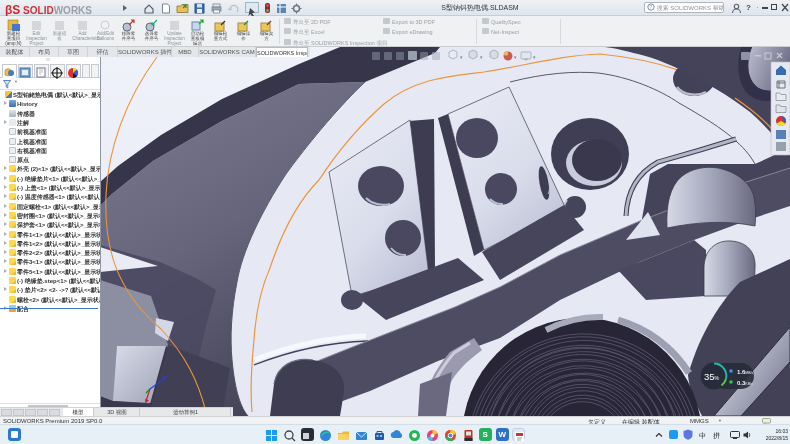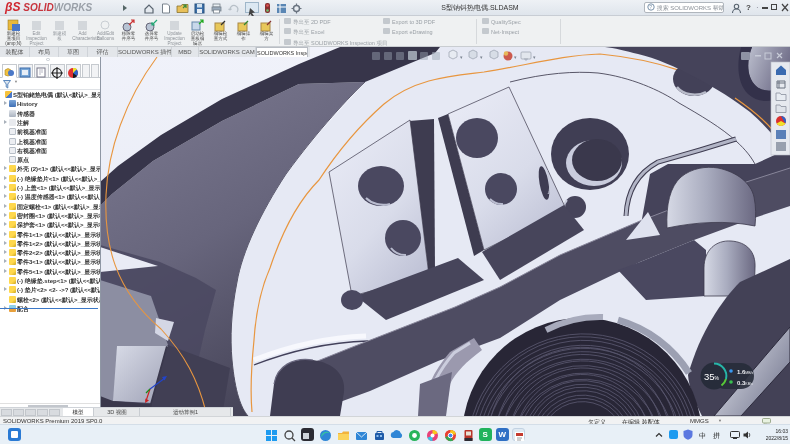--- a/index.html
+++ b/index.html
@@ -52,21 +52,21 @@
 #statusbar{left:0;top:416px;width:790px;height:8px;background:#f1f2f3;border-top:1px solid #d2d5d8;font-size:6px;color:#333;z-index:7}
 
 #taskbar{left:0;top:424px;width:790px;height:20px;background:#e8f0f7;border-top:1px solid #d4dee8;z-index:8}
 .tbi{position:absolute;top:3px;width:13px;height:13px;border-radius:3px}
 #tray{position:absolute;right:2px;top:0;height:20px;font-size:6px;color:#222}
 </style></head>
 <body>
 <div id="page">
 
 <div id="titlebar" class="abs">
-  <div class="abs" style="left:5px;top:2px;height:12px;font-style:italic;font-weight:bold;font-size:10px;line-height:11px;white-space:nowrap"><span style="color:#d0252e;font-size:12px">βS</span> <span style="color:#c8353e">SOLID</span><span style="color:#9aa0a8">WORKS</span></div>
+  <div class="abs" style="left:5px;top:2px;height:12px;font-weight:bold;font-size:10px;line-height:16px;white-space:nowrap"><span style="color:#d0252e;font-size:12px">βS</span> <span style="color:#c8353e">SOLID</span><span style="color:#9aa0a8">WORKS</span></div>
   <div class="abs" style="left:123px;top:5px;width:0;height:0;border-left:4px solid #566;border-top:3px solid transparent;border-bottom:3px solid transparent"></div>
   <svg class="abs" style="left:143px;top:3px" width="12" height="11">
         <path d="M2 6 l4-4 l4 4 v4 h-8 z" fill="none" stroke="#5a6570" stroke-width="1.2"></path>
       </svg>
   <svg class="abs" style="left:160px;top:3px" width="12" height="11">
         <path d="M2.5 1 h5 l2 2 v7 h-7 z" fill="#fff" stroke="#78828c" stroke-width="1"></path>
       </svg>
   <svg class="abs" style="left:176px;top:3px" width="13" height="11">
         <path d="M1 3 h4 l1-1.5 h6 v8 h-11 z" fill="#e8c05a" stroke="#8a7430" stroke-width="0.8"></path>
         <path d="M7 5 l3-3 m-3 0 h3 v3" stroke="#3a8a3a" stroke-width="1.2" fill="none"></path>

